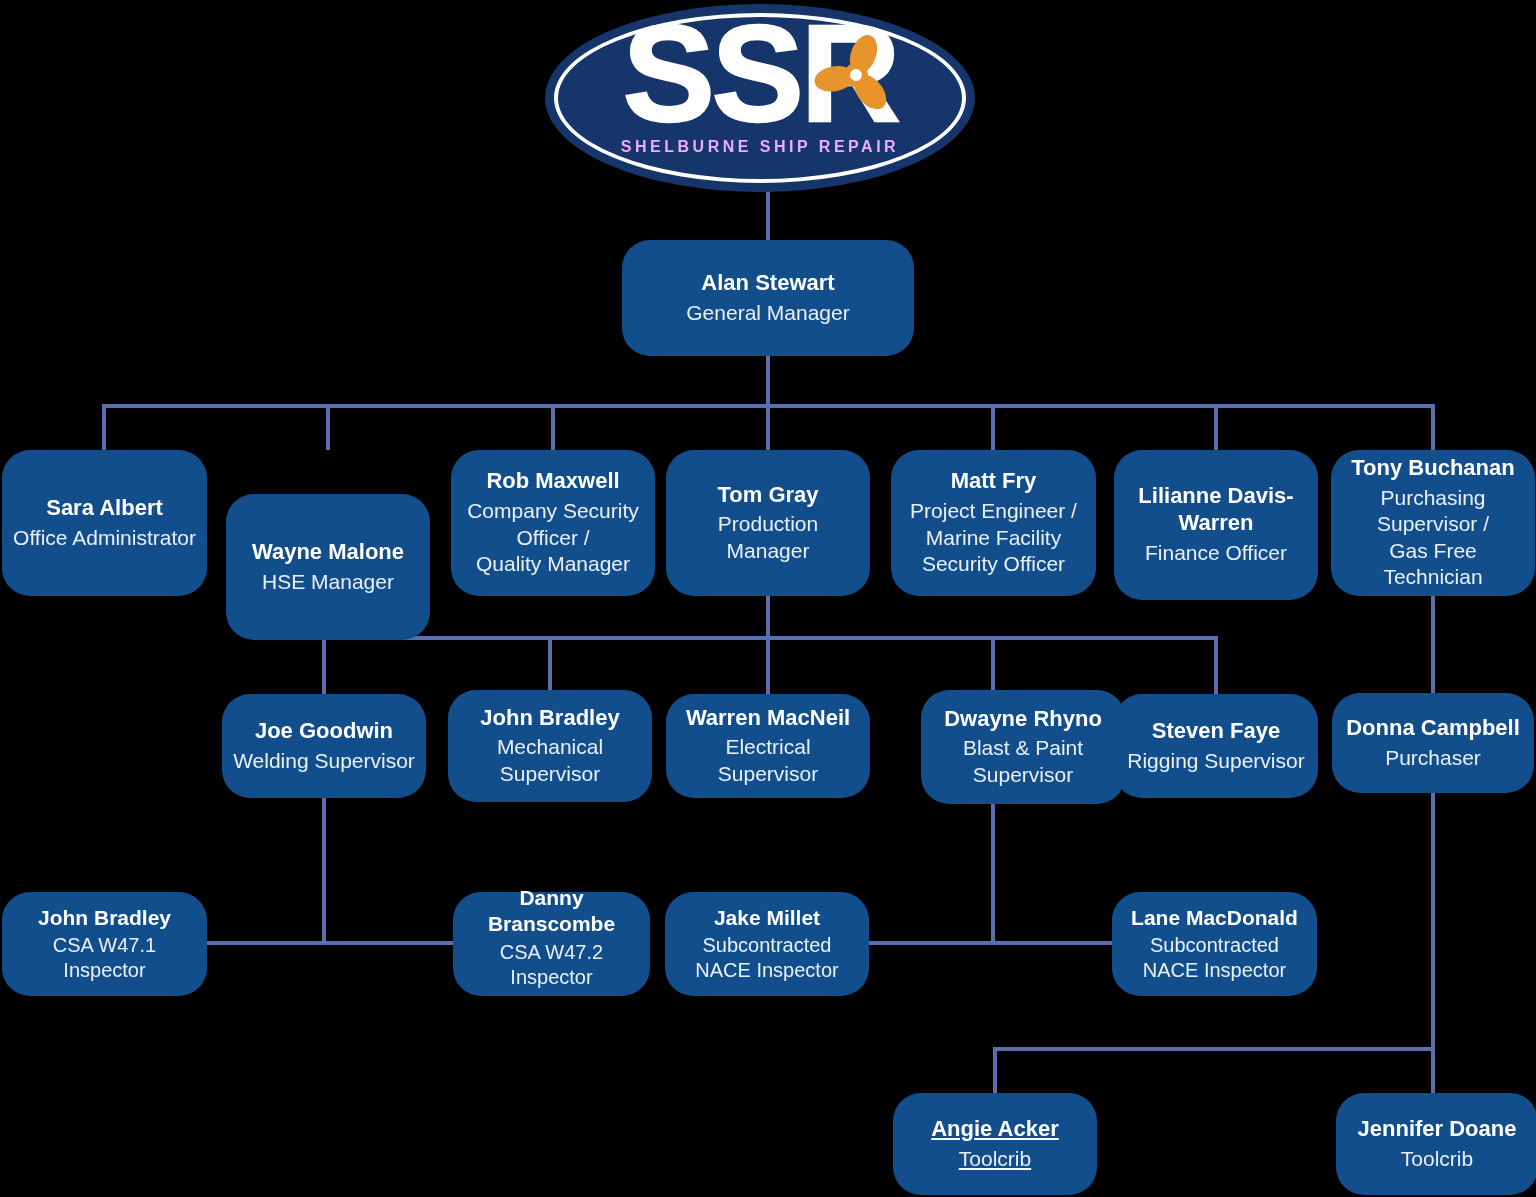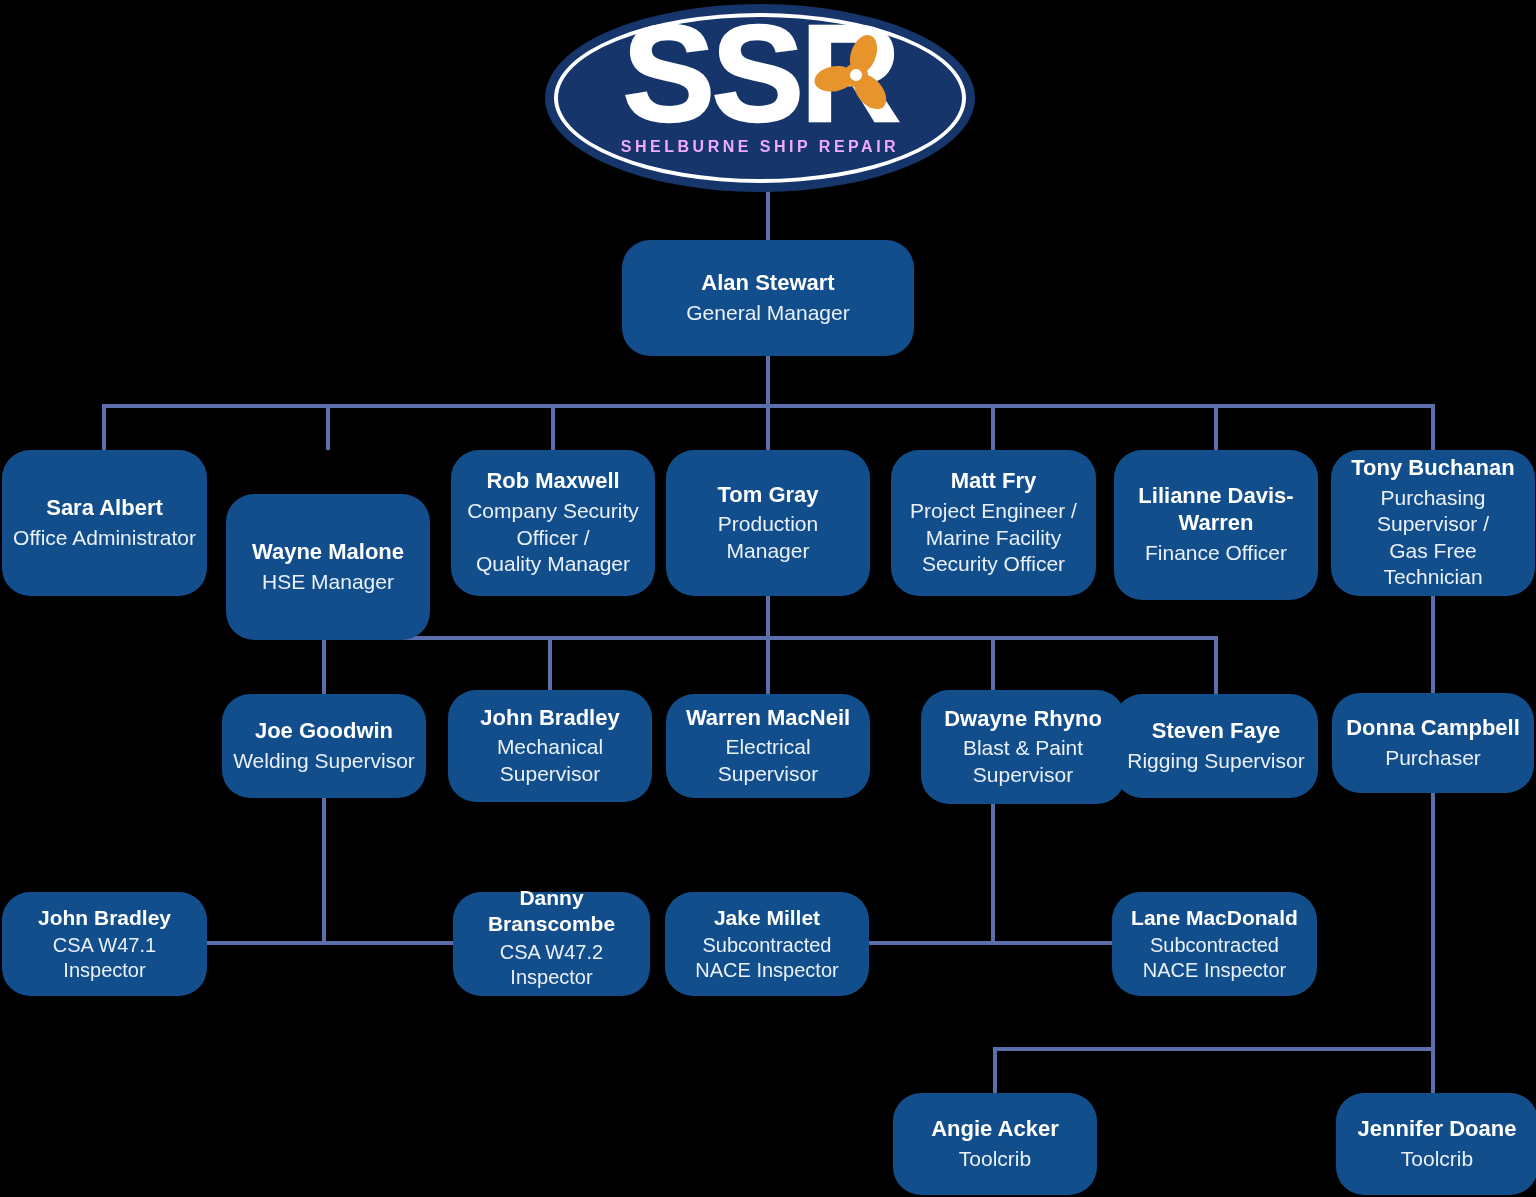--- a/index.html
+++ b/index.html
@@ -170,21 +170,21 @@
     <div class="name">Jake Millet</div>
     <div class="role">Subcontracted
 NACE Inspector</div>
   </div>
   <div class="node small" style="left:1112px; top:892px; width:205px; height:104px;">
     <div class="name">Lane MacDonald</div>
     <div class="role">Subcontracted
 NACE Inspector</div>
   </div>
 
-  <div class="node" style="left:893px; top:1093px; width:204px; height:102px;">
+  <div class="node" style="left:893px; top:1093px; width:204px; height:102px;text-decoration:underline;">
     <div class="name">Angie Acker</div>
     <div class="role">Toolcrib</div>
   </div>
   <div class="node" style="left:1336px; top:1093px; width:202px; height:102px;">
     <div class="name">Jennifer Doane</div>
     <div class="role">Toolcrib</div>
   </div>
 
 </div>
 

